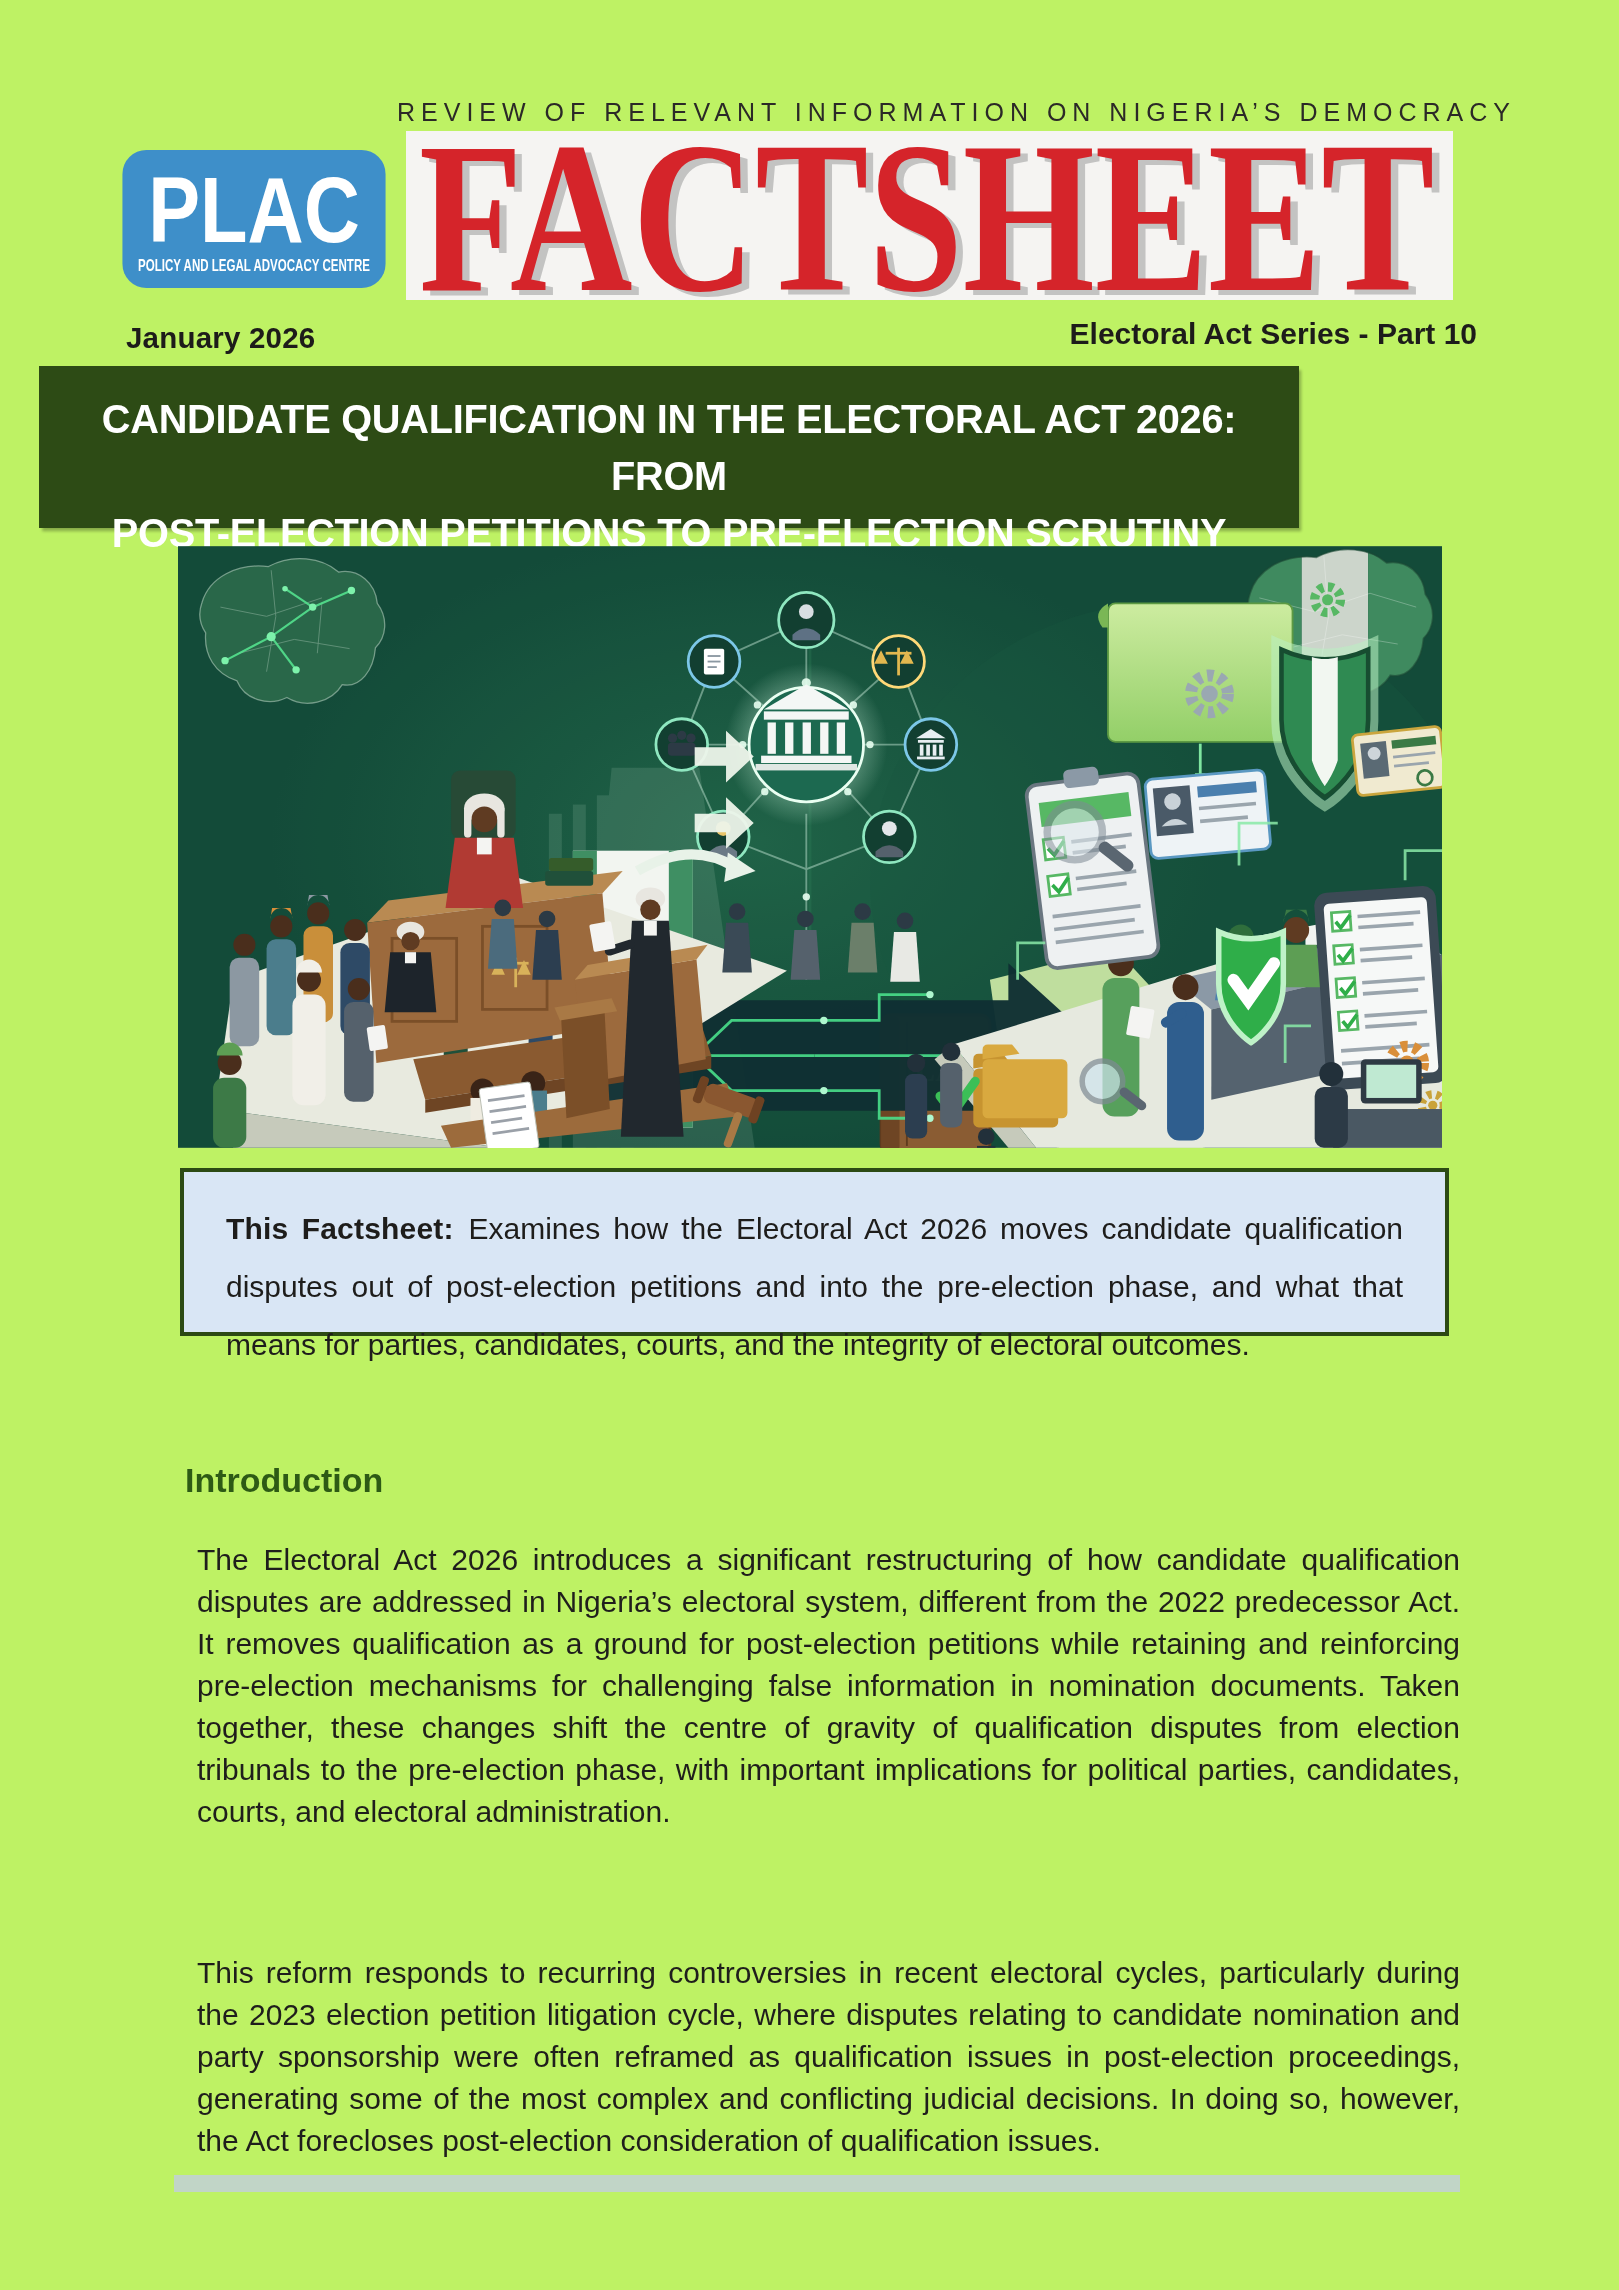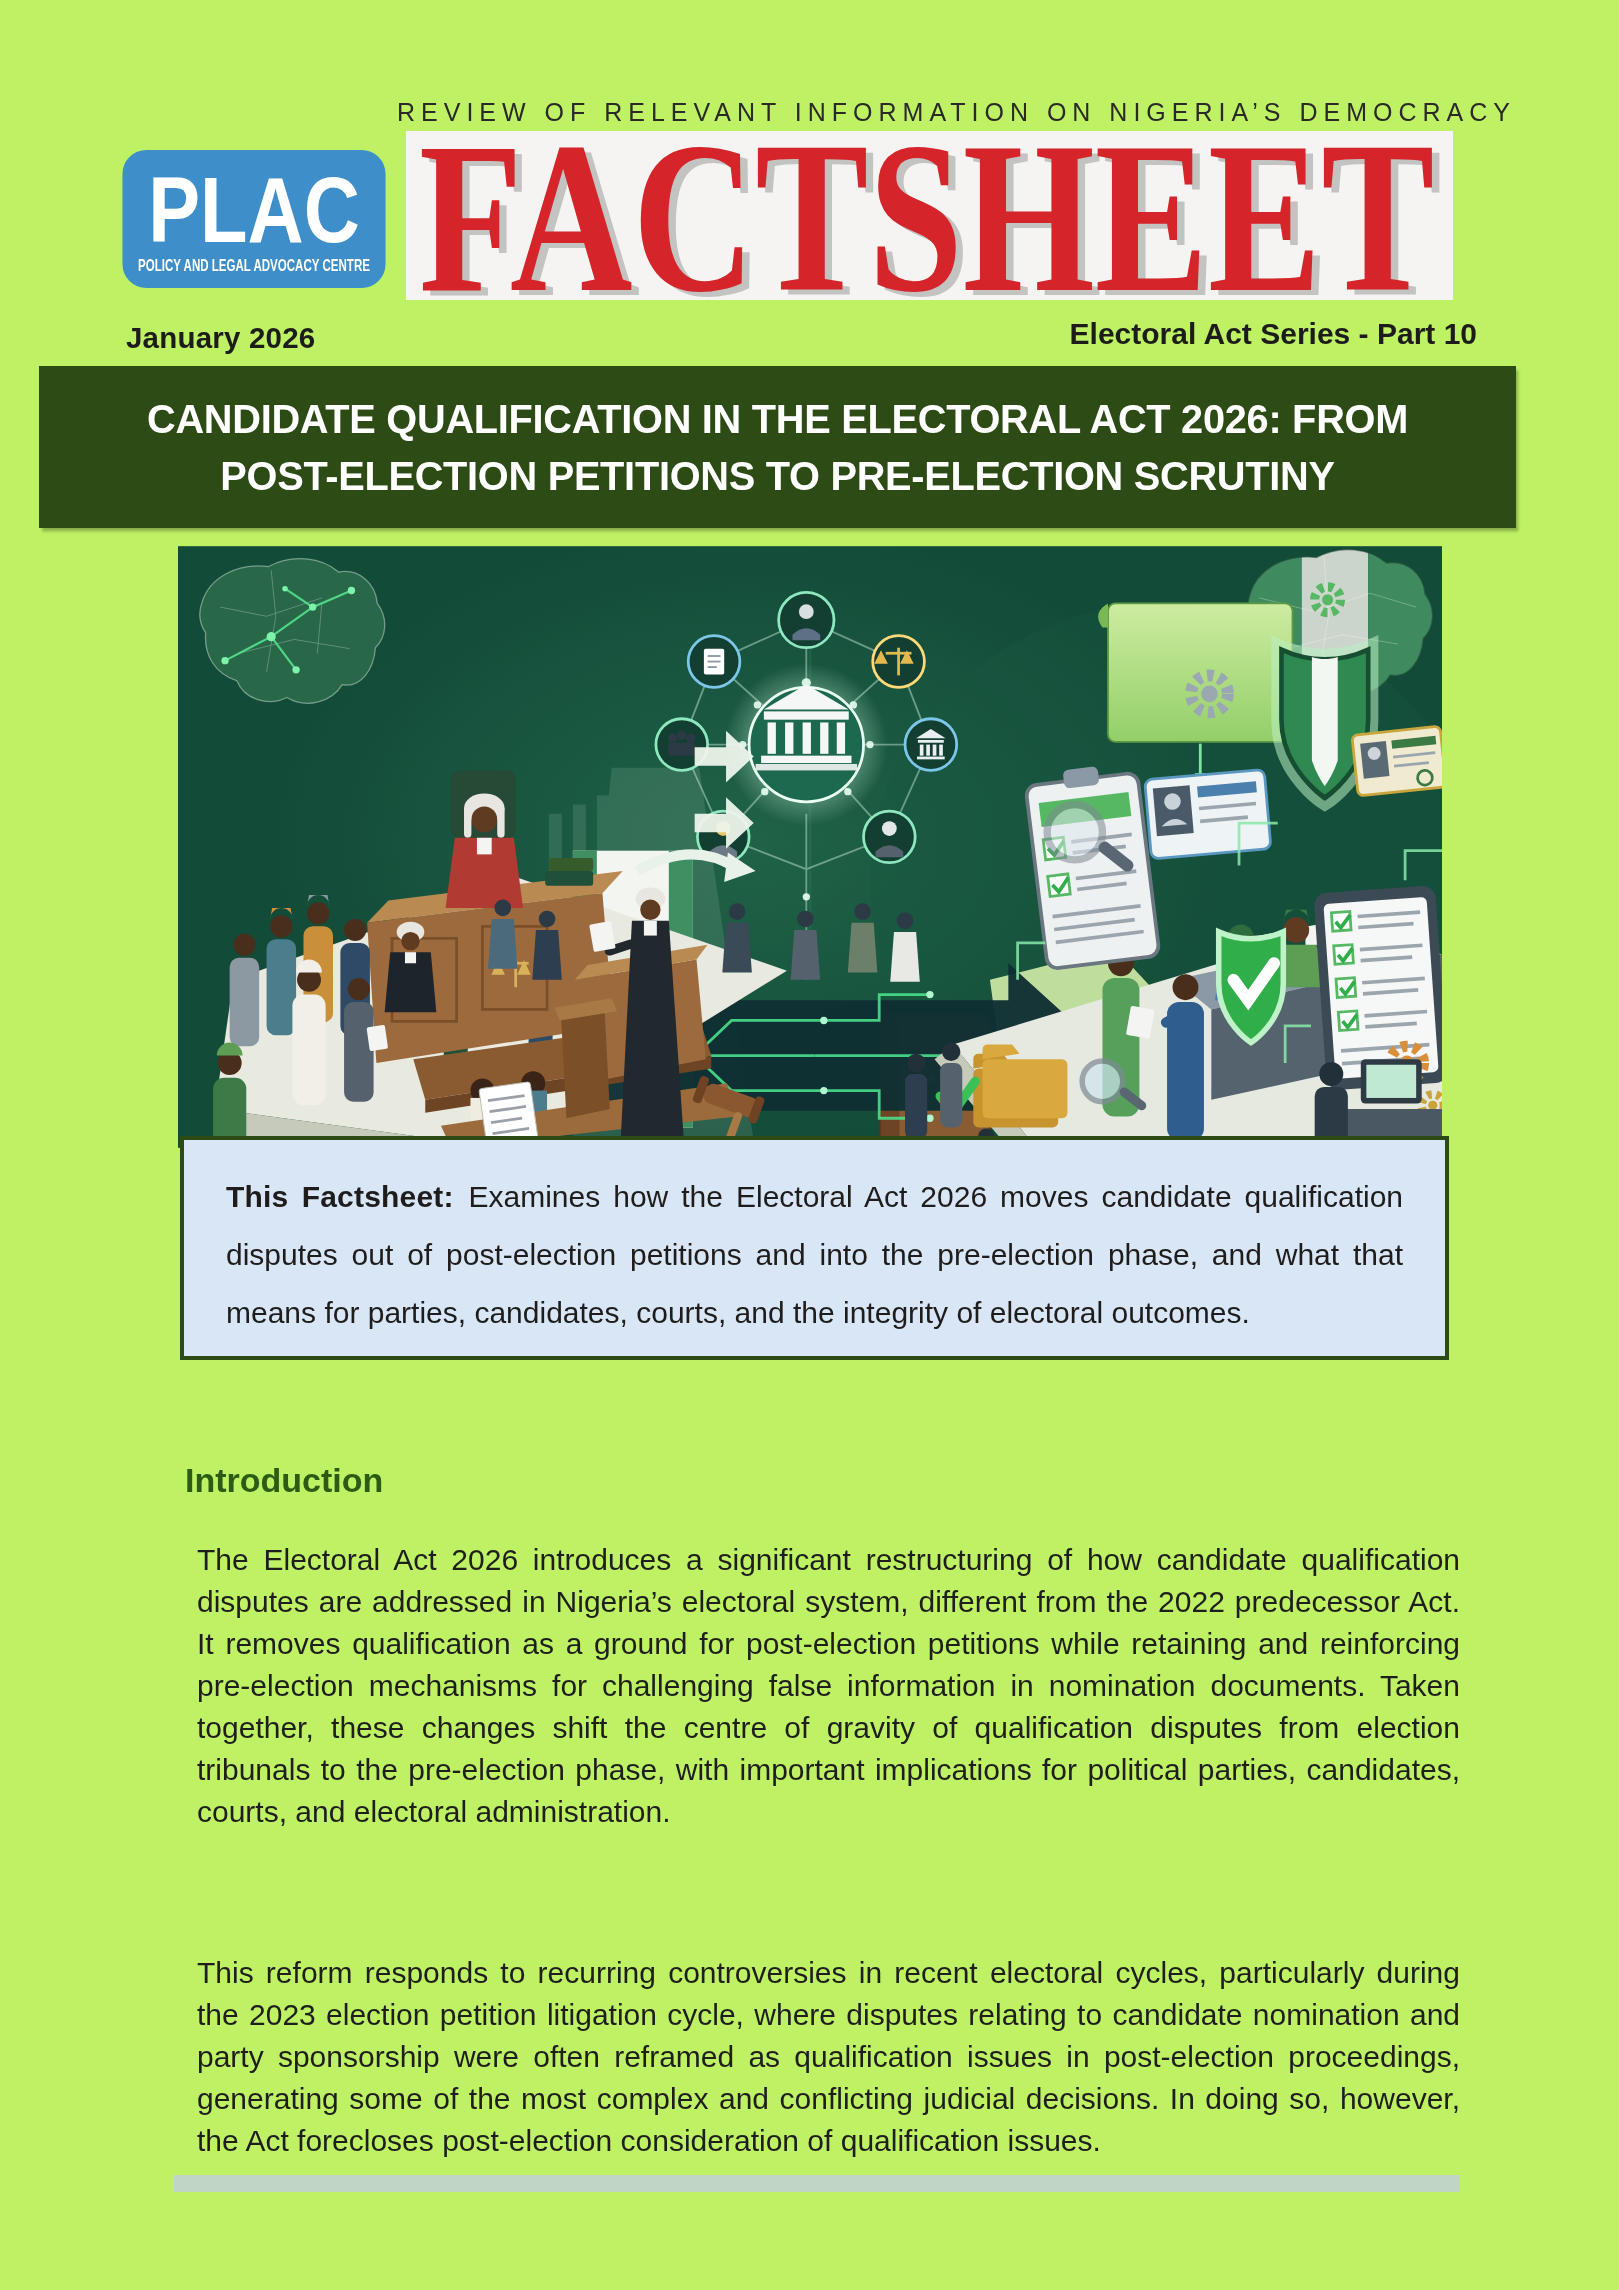--- a/index.html
+++ b/index.html
@@ -7,29 +7,29 @@
         font-family:"Liberation Sans",sans-serif;}
   .abs{position:absolute;}
   
   .tagline{left:397px;top:98px;width:1061px;text-align:center;font-size:25px;letter-spacing:6px;
            color:#2b2927;font-weight:500;white-space:nowrap;}
   .mast-panel{left:406px;top:131px;width:1047px;height:169px;background:#f5f4f2;}
   .logo-svg{left:122px;top:150px;}
   .date{left:126px;top:321px;font-size:29.5px;font-weight:bold;color:#1d1c1a;letter-spacing:0.2px;}
   .series{right:143px;top:317px;font-size:30px;font-weight:bold;color:#1d1c1a;}
   
-  .banner{left:39px;top:366px;width:1477px;height:162px;background:#2d4b15;
+  .banner{left:39px;top:366px;width:1260px;height:162px;background:#2d4b15;
           box-shadow:2.8px 3.7px 2.8px rgba(0,0,0,.28);color:#ffffff;text-align:center;}
   .banner-line{font-size:41px;font-weight:bold;line-height:57px;letter-spacing:-0.3px;
                transform:scaleX(.97);transform-origin:center;}
   .banner-inner{padding-top:25px;}
   
   .illu{left:178px;top:546px;width:1264px;height:602px;}
   
-  .sumbox{left:180px;top:1136px;width:1269px;height:224px;box-sizing:border-box;
+  .sumbox{left:180px;top:1168px;width:1269px;height:168px;box-sizing:border-box;
           background:#d9e6f5;border:4.6px solid #2c4a14;}
   .sumtext{margin:0;padding:28px 42px 0 42px;font-size:30px;line-height:58px;
            text-align:justify;color:#1e1d1b;}
   .sumtext b{letter-spacing:0.2px;}
   .sumrest{margin-left:14.8px;}
   
   .intro-h{left:185px;top:1461px;font-size:34px;font-weight:bold;color:#2d5a15;}
   .para{width:1263px;font-size:30px;line-height:42px;text-align:justify;color:#1f1e1c;margin:12px;}
   .p1{left:185px;top:1527px;}
   .p2{left:185px;top:1940px;}

